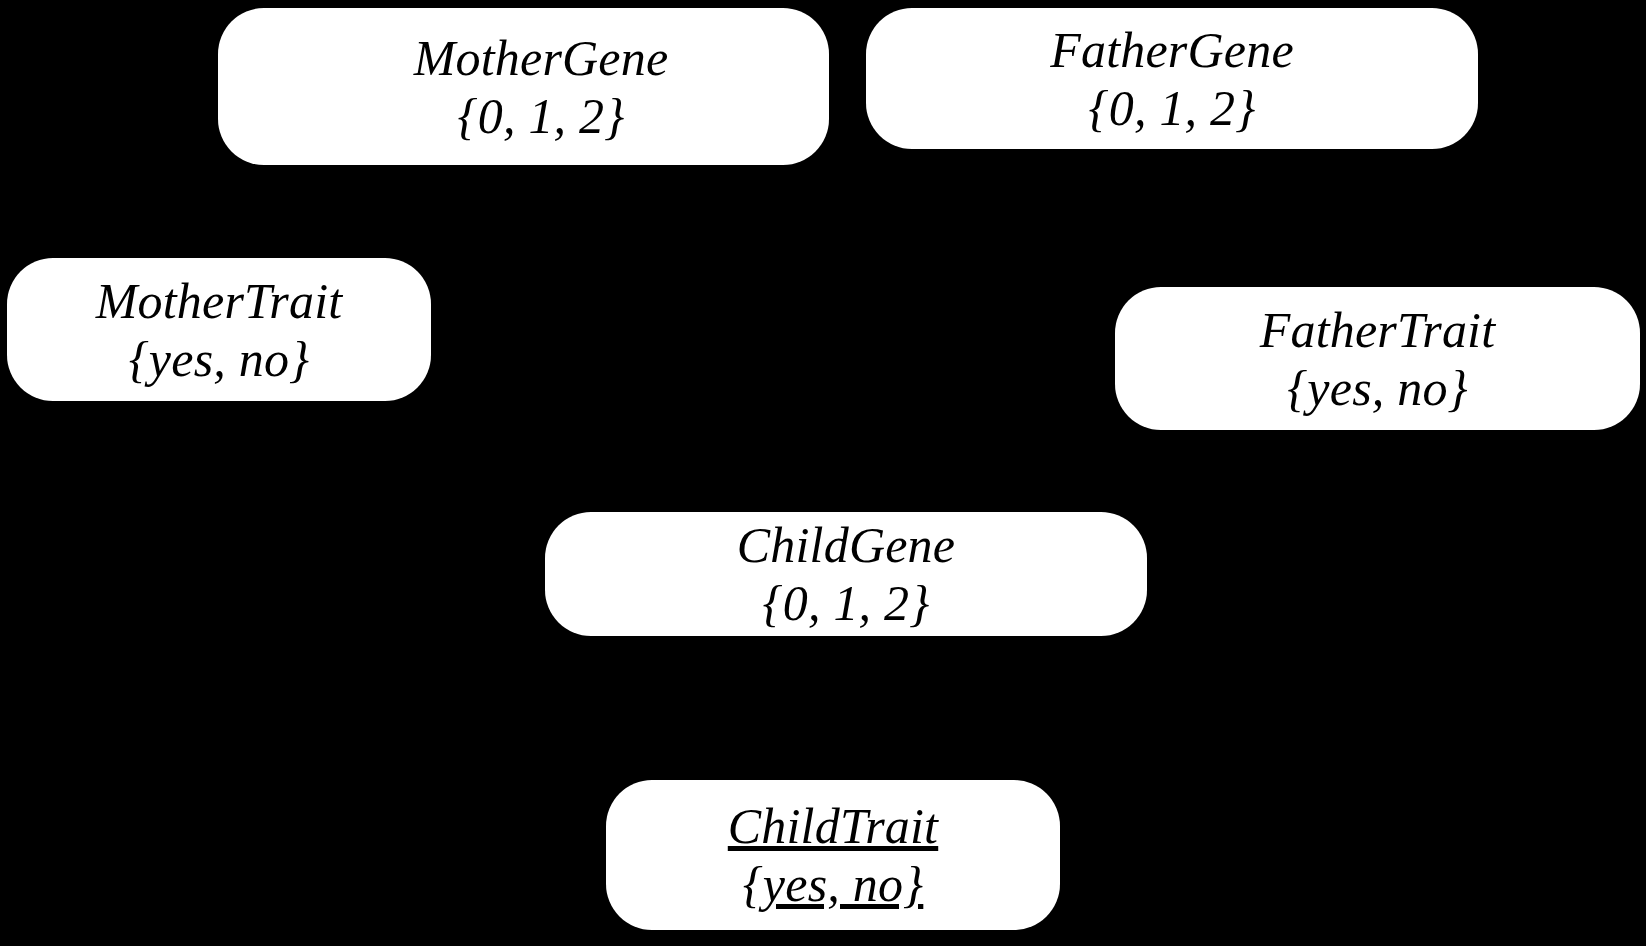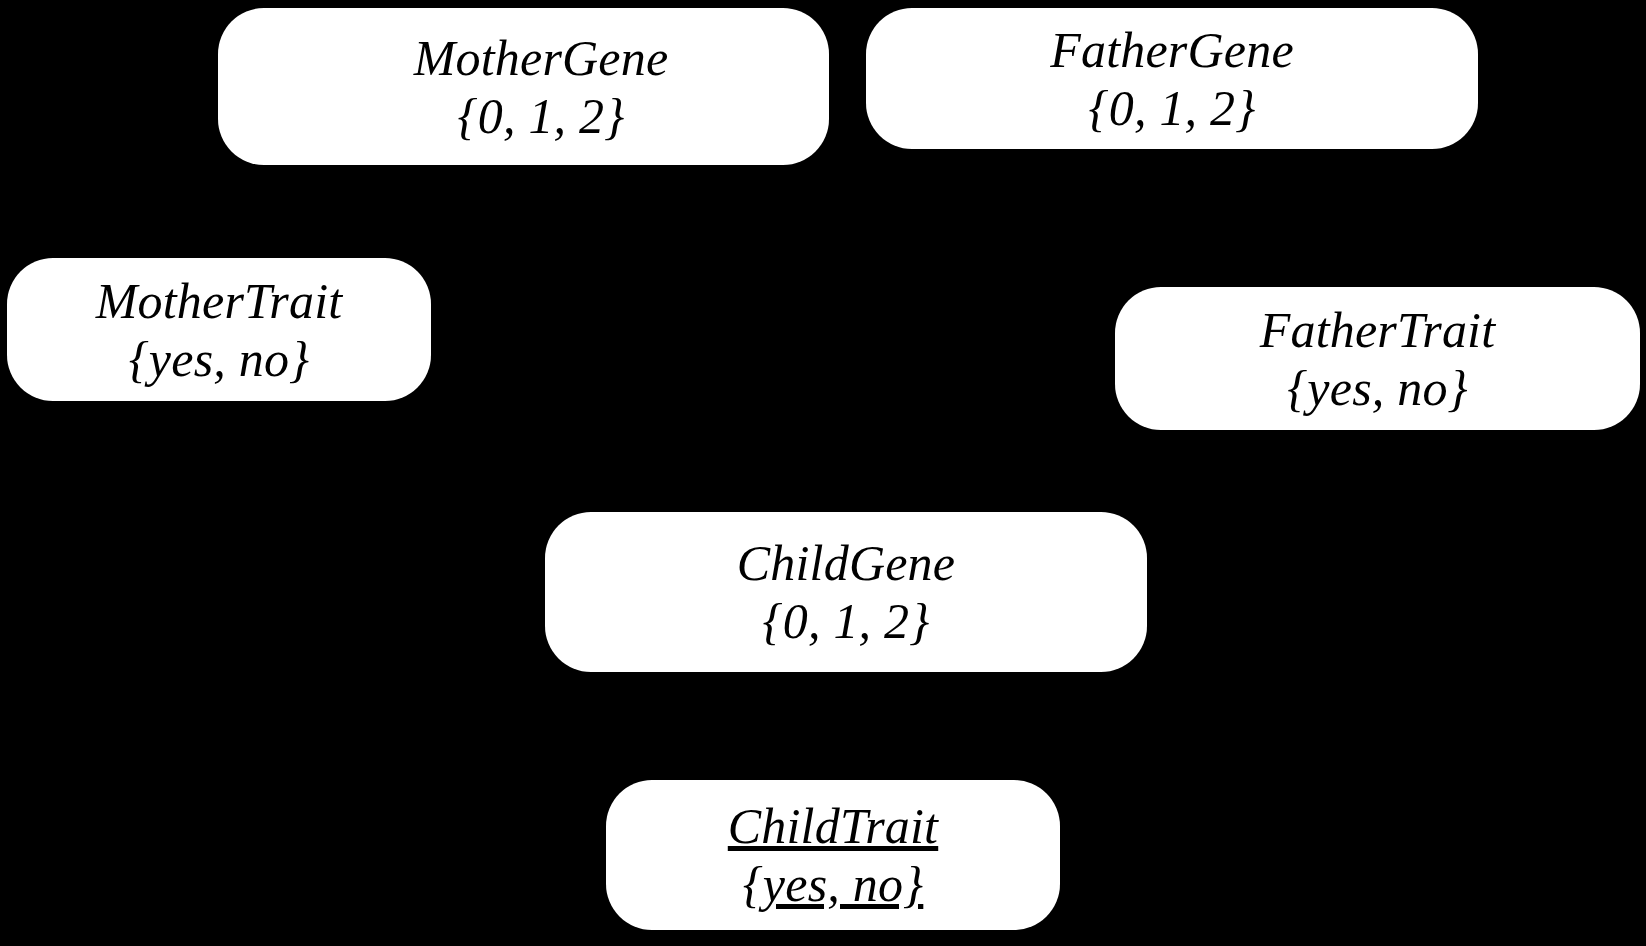--- a/index.html
+++ b/index.html
@@ -38,21 +38,21 @@
   }
   .node-domain {
     margin-top: 2px;
   }
 
   
   #node-mother-gene  { left: 218px; top: 8px;   width: 611px; height: 157px; padding-left: 35px; }
   #node-father-gene  { left: 866px; top: 8px;   width: 612px; height: 141px; }
   #node-mother-trait { left: 7px;   top: 258px; width: 424px; height: 143px; }
   #node-father-trait { left: 1115px;top: 258px; width: 525px; height: 143px; margin-top: 29px; }
-  #node-child-gene   { left: 545px; top: 512px; width: 602px; height: 160px; }
+  #node-child-gene   { left: 545px; top: 512px; width: 602px; height: 124px; }
   #node-child-trait  { left: 606px; top: 780px; width: 454px; height: 150px; text-decoration: underline; }
 </style>
 </head>
 <body>
 
 <div id="canvas">
 
   <div class="node" id="node-mother-gene">
     <div class="node-label">MotherGene</div>
     <div class="node-domain">{0, 1, 2}</div>

